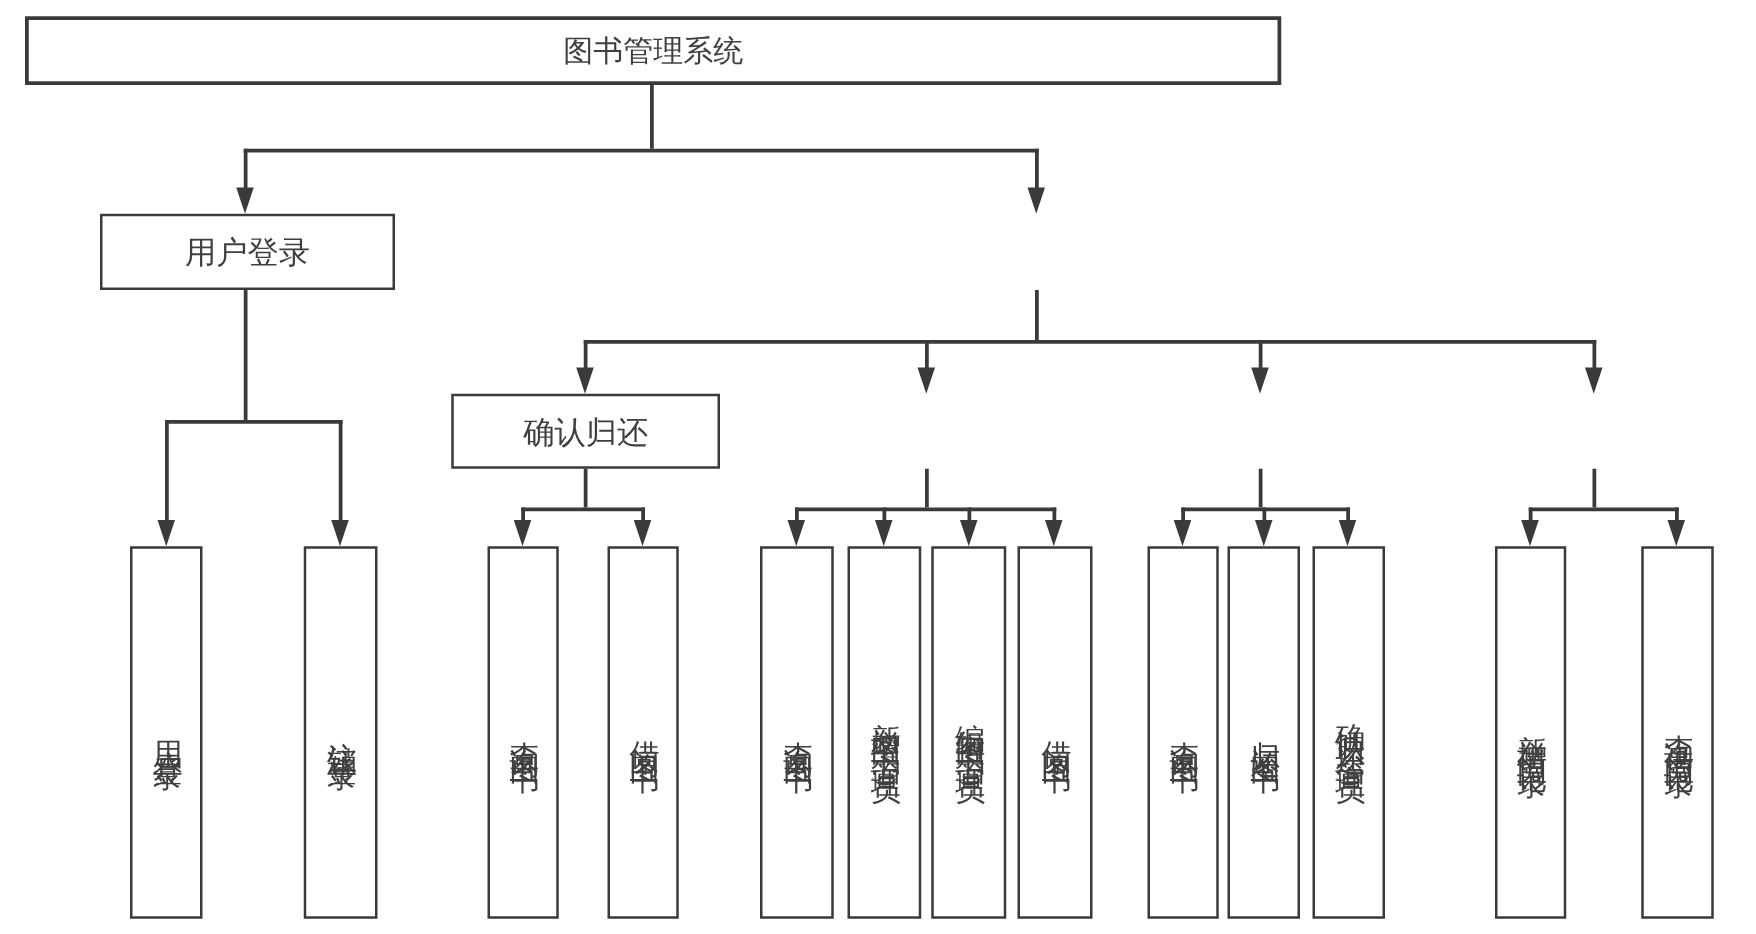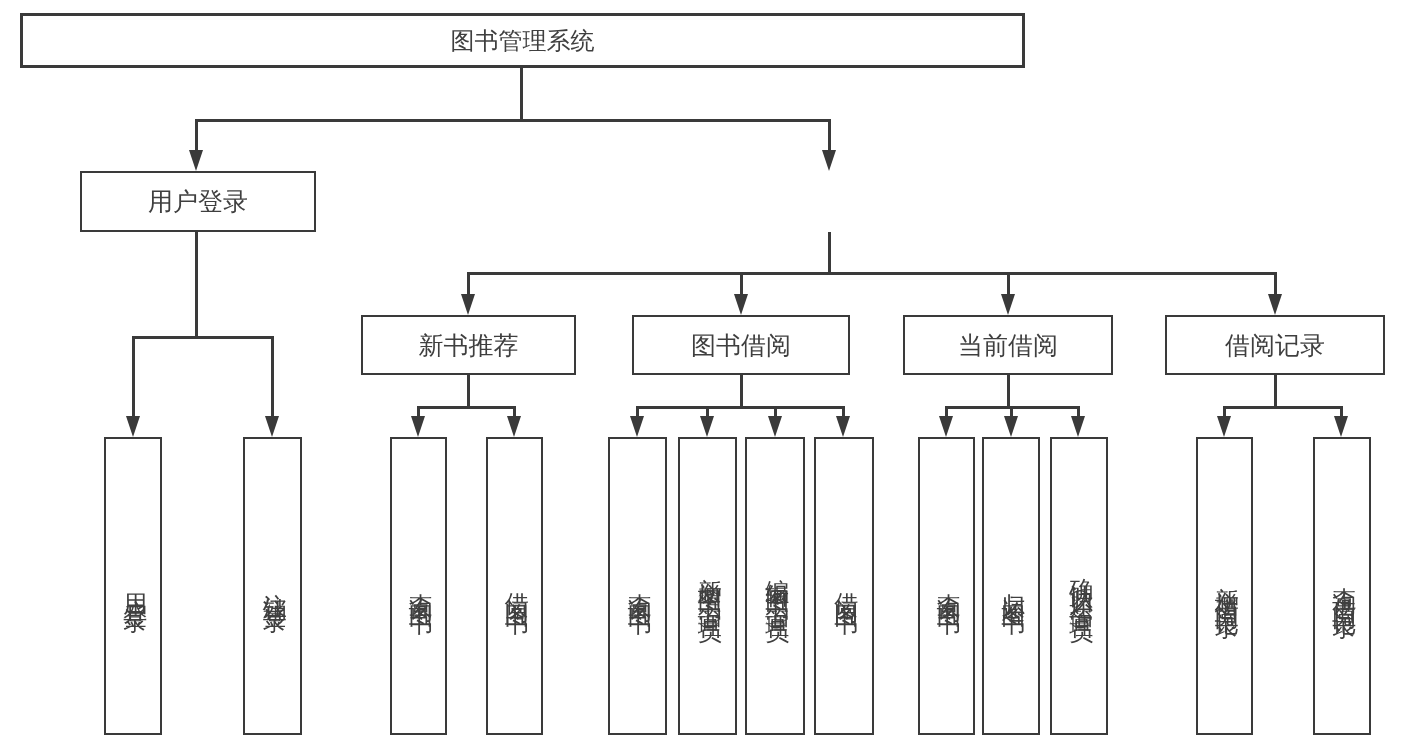--- a/index.html
+++ b/index.html
@@ -1,18 +1,18 @@
 <!DOCTYPE html>
 <html><head>
 <meta charset="utf-8">
 <style>
   html,body{margin:0;padding:0;background:#ffffff;}
   #canvas{
     position:relative;width:1405px;height:747px;background:#ffffff;overflow:hidden;
-    font-family:Liberation Mono, monospace;color:#3f3f3f;
+    font-family:Liberation Serif, serif;color:#3f3f3f;
   }
   .nodebox{
     position:absolute;box-sizing:border-box;background:#ffffff;
     border:2.5px solid #3a3a3a;display:flex;align-items:center;justify-content:center;
   }
   .rootbox{border-width:3px;font-size:24px;}
   .hnode{font-size:25px;}
   .leaf{
     position:absolute;top:437px;height:298px;box-sizing:border-box;background:#ffffff;
     border:2.5px solid #3a3a3a;display:flex;align-items:center;justify-content:center;
@@ -40,30 +40,21 @@
 
   <div class="nodebox rootbox" style="left:20px;top:13px;width:1005px;height:55px">
     <span>图书管理系统</span>
   </div>
 
   <div class="nodebox hnode" style="left:80px;top:171px;width:236px;height:61px">
     <span>用户登录</span>
   </div>
 
   <div class="nodebox hnode" style="left:361px;top:315px;width:215px;height:60px">
-    <span>新书推荐</span>
-  </div>
-  <div class="nodebox hnode" style="left:632px;top:315px;width:218px;height:60px">
-    <span>图书借阅</span>
-  </div>
-  <div class="nodebox hnode" style="left:903px;top:315px;width:210px;height:60px">
-    <span>当前借阅</span>
-  </div>
-  <div class="nodebox hnode" style="left:1165px;top:315px;width:220px;height:60px">
-    <span>借阅记录</span>
+    <span>确认归还</span>
   </div>
 
   <div class="leaf" style="left:104px;width:58px">
     <span>用户登录</span>
   </div>
   <div class="leaf" style="left:243px;width:59px">
     <span>注销登录</span>
   </div>
 
   <div class="leaf" style="left:390px;width:57px">

